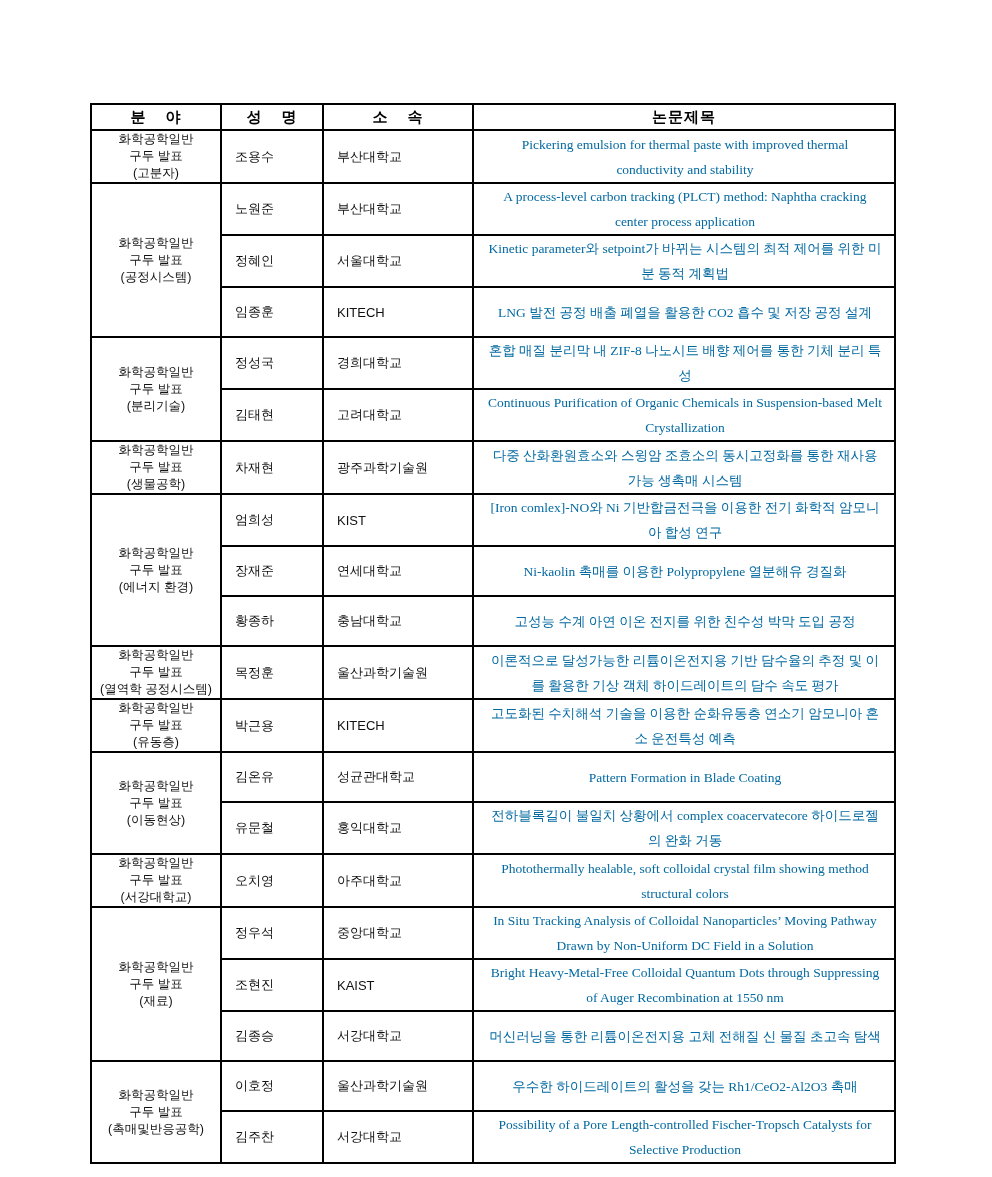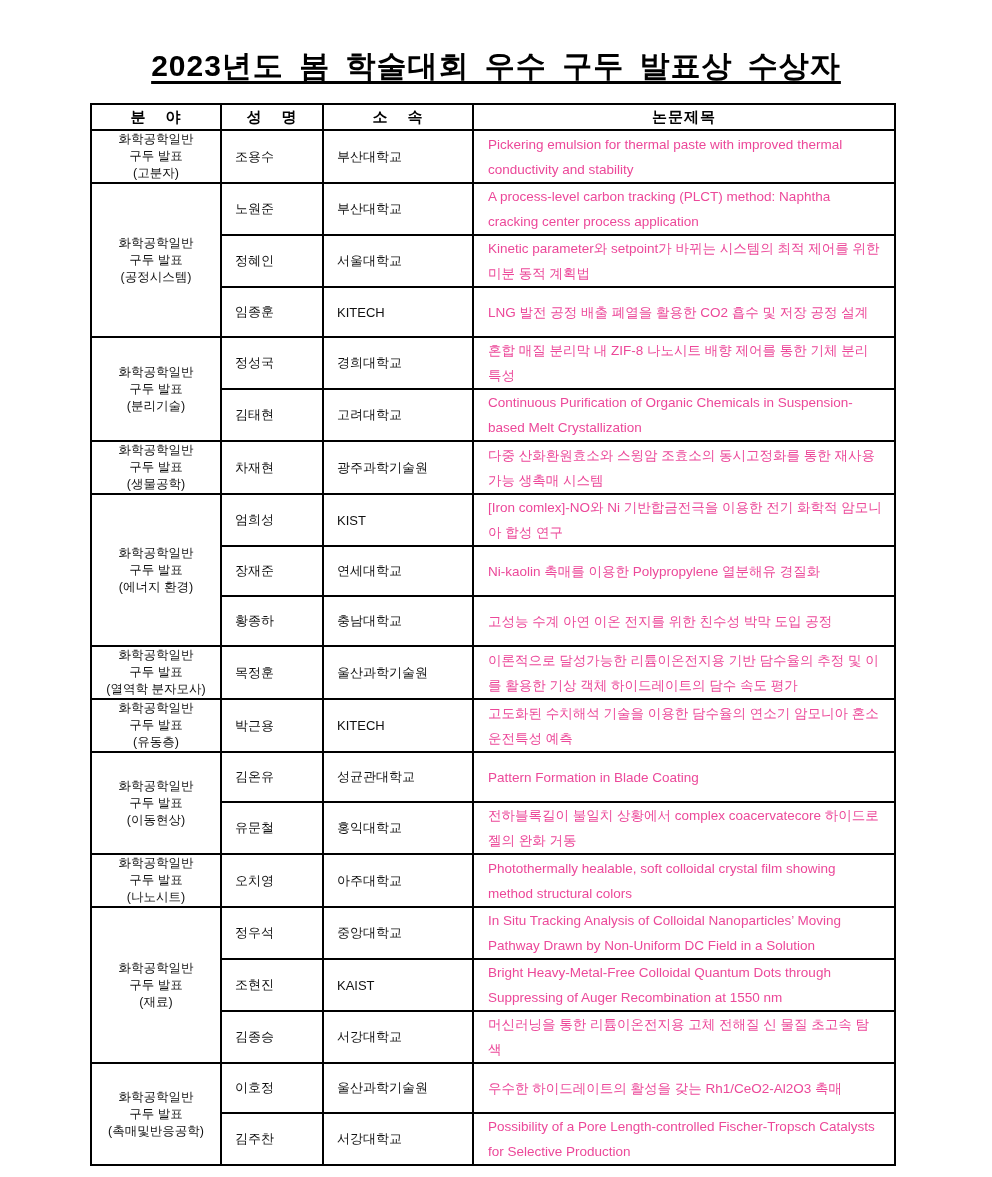--- a/index.html
+++ b/index.html
@@ -71,33 +71,33 @@
   td.affiliation-cell {
     vertical-align: middle;
     text-align: left;
     font-size: 13px;
     padding-left: 13px;
     padding-right: 4px;
     color: #111111;
   }
   td.paper-title-cell {
     vertical-align: middle;
-    text-align: left;
+    text-align: center;
     font-size: 13.5px;
     line-height: 25px;
     padding-left: 14px;
     padding-right: 12px;
-    color: #ec4899;
+    color: #0369a1;
+    font-family: Liberation Serif, serif;
   }
 </style>
 </head>
 <body>
 
 <div class="page">
-  <h1 class="page-title">2023년도 봄 학술대회 우수 구두 발표상 수상자</h1>
 
   <table class="awards-table">
     <colgroup>
       <col style="width:130px">
       <col style="width:102px">
       <col style="width:150px">
       <col style="width:422px">
     </colgroup>
     <thead>
       <tr>
@@ -180,56 +180,56 @@
         </tr>
         <tr>
           <td class="name-cell">황종하</td>
           <td class="affiliation-cell">충남대학교</td>
           <td class="paper-title-cell">고성능 수계 아연 이온 전지를 위한 친수성 박막 도입 공정</td>
         </tr>
         <tr>
           <td class="field-cell" rowspan="1">
             <div>화학공학일반</div>
             <div>구두 발표</div>
-            <div>(열역학 분자모사)</div>
+            <div>(열역학 공정시스템)</div>
           </td>
           <td class="name-cell">목정훈</td>
           <td class="affiliation-cell">울산과학기술원</td>
           <td class="paper-title-cell">이론적으로 달성가능한 리튬이온전지용 기반 담수율의 추정 및 이를 활용한 기상 객체 하이드레이트의 담수 속도 평가</td>
         </tr>
         <tr>
           <td class="field-cell" rowspan="1">
             <div>화학공학일반</div>
             <div>구두 발표</div>
             <div>(유동층)</div>
           </td>
           <td class="name-cell">박근용</td>
           <td class="affiliation-cell">KITECH</td>
-          <td class="paper-title-cell">고도화된 수치해석 기술을 이용한 담수율의 연소기 암모니아 혼소 운전특성 예측</td>
+          <td class="paper-title-cell">고도화된 수치해석 기술을 이용한 순화유동층 연소기 암모니아 혼소 운전특성 예측</td>
         </tr>
         <tr>
           <td class="field-cell" rowspan="2">
             <div>화학공학일반</div>
             <div>구두 발표</div>
             <div>(이동현상)</div>
           </td>
           <td class="name-cell">김온유</td>
           <td class="affiliation-cell">성균관대학교</td>
           <td class="paper-title-cell">Pattern Formation in Blade Coating</td>
         </tr>
         <tr>
           <td class="name-cell">유문철</td>
           <td class="affiliation-cell">홍익대학교</td>
           <td class="paper-title-cell">전하블록길이 불일치 상황에서 complex coacervatecore 하이드로젤의 완화 거동</td>
         </tr>
         <tr>
           <td class="field-cell" rowspan="1">
             <div>화학공학일반</div>
             <div>구두 발표</div>
-            <div>(나노시트)</div>
+            <div>(서강대학교)</div>
           </td>
           <td class="name-cell">오치영</td>
           <td class="affiliation-cell">아주대학교</td>
           <td class="paper-title-cell">Photothermally healable, soft colloidal crystal film showing method structural colors</td>
         </tr>
         <tr>
           <td class="field-cell" rowspan="3">
             <div>화학공학일반</div>
             <div>구두 발표</div>
             <div>(재료)</div>

